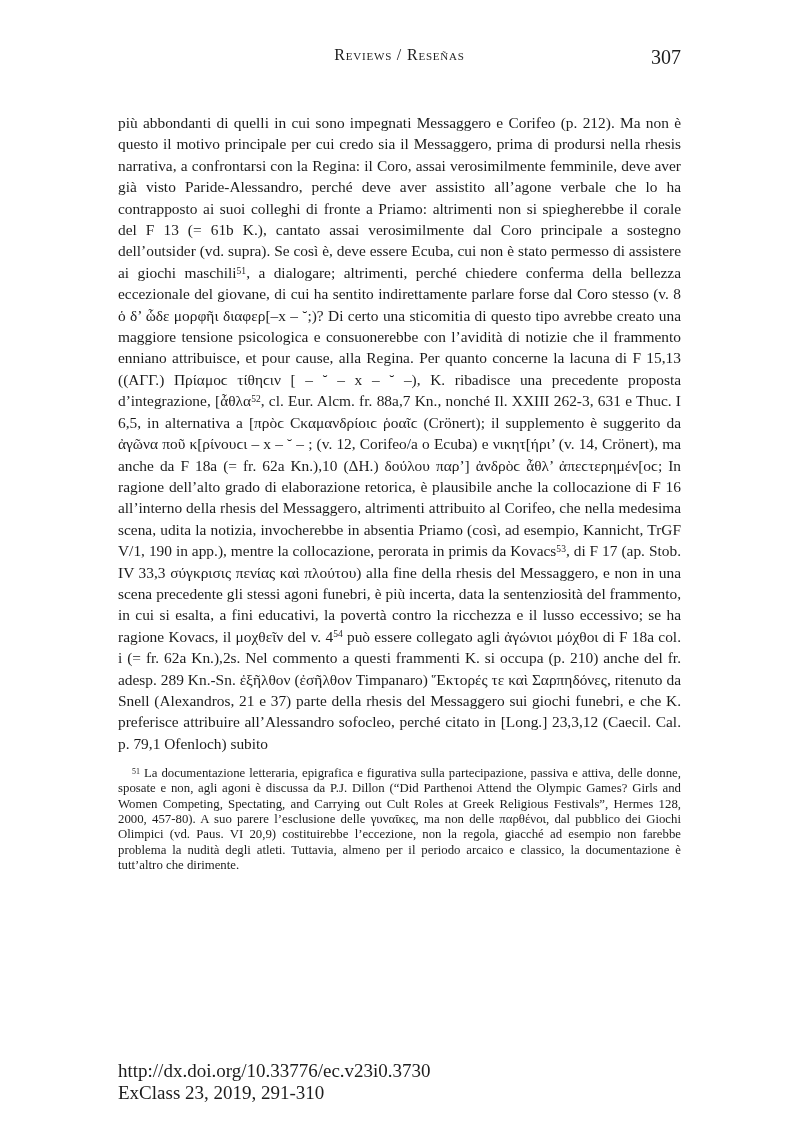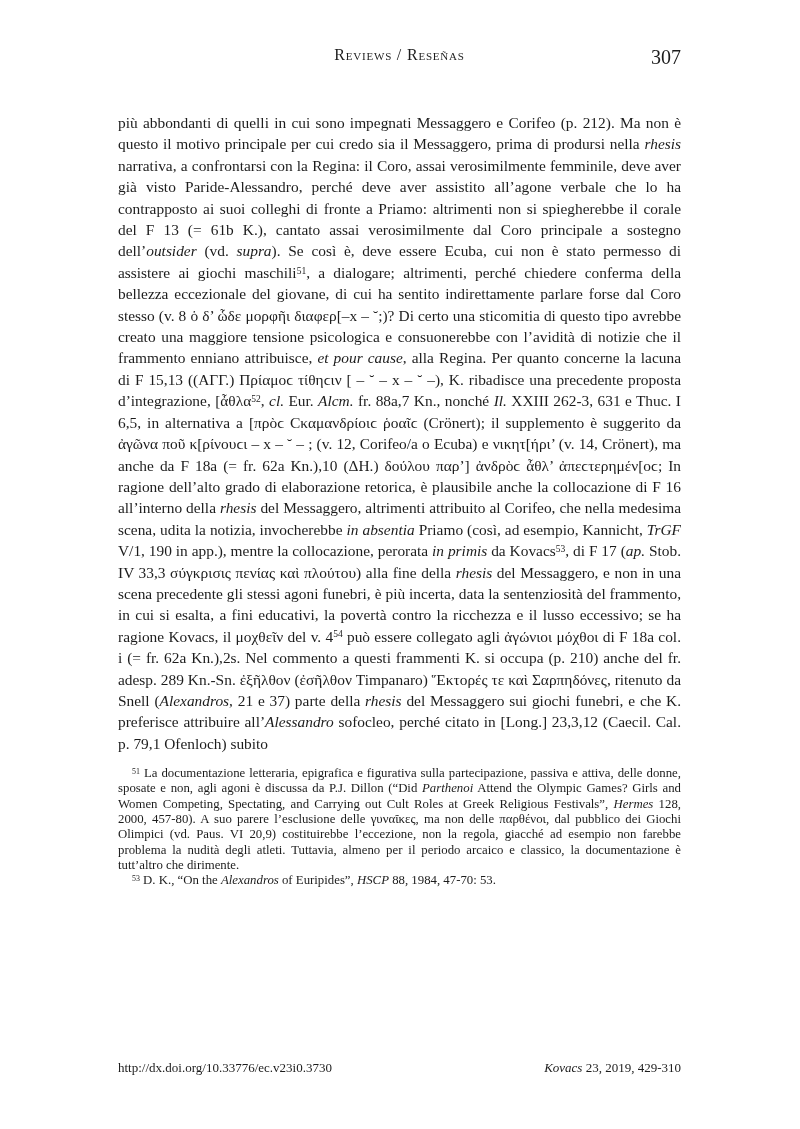--- a/index.html
+++ b/index.html
@@ -44,55 +44,55 @@
     line-height: 21.4px;
     text-align: justify;
   }
   .footnotes {
     margin-top: 12px;
     font-size: 12.8px;
     line-height: 15.3px;
     text-align: justify;
   }
   .footnote { text-indent: 14px; }
-  .it { font-style: italic; }
+  .it { }
   sup {
     font-size: 0.62em;
     line-height: 0;
     vertical-align: baseline;
     position: relative;
     top: -0.45em;
   }
   .footer {
     position: absolute;
     left: 118px;
     right: 119px;
     top: 1060px;
     display: flex;
     justify-content: space-between;
-    font-size: 13px;
+    font-size: 19px;
+    flex-direction: column;
   }
 </style>
 </head>
 <body>
 
 <div class="page">
 
   <div class="header">
     <div class="header-title">Reviews / Reseñas</div>
     <div class="page-number">307</div>
   </div>
 
   <div class="body-text">
     <div class="paragraph"><span>più abbondanti di quelli in cui sono impegnati Messaggero e Corifeo (p. 212). Ma non è questo il motivo principale per cui credo sia il Messaggero, prima di prodursi nella </span><span class="it">rhesis</span><span> narrativa, a confrontarsi con la Regina: il Coro, assai verosimilmente femminile, deve aver già visto Paride-Alessandro, perché deve aver assistito all’agone verbale che lo ha contrapposto ai suoi colleghi di fronte a Priamo: altrimenti non si spiegherebbe il corale del F 13 (= 61b K.), cantato assai verosimilmente dal Coro principale a sostegno dell’</span><span class="it">outsider</span><span> (vd. </span><span class="it">supra</span><span>). Se così è, deve essere Ecuba, cui non è stato permesso di assistere ai giochi maschili</span><sup>51</sup><span>, a dialogare; altrimenti, perché chiedere conferma della bellezza eccezionale del giovane, di cui ha sentito indirettamente parlare forse dal Coro stesso (v. 8 ὁ δ’ ὧδε μορφῆι διαφερ[–x – ˘;)? Di certo una sticomitia di questo tipo avrebbe creato una maggiore tensione psicologica e consuonerebbe con l’avidità di notizie che il frammento enniano attribuisce, </span><span class="it">et pour cause</span><span>, alla Regina. Per quanto concerne la lacuna di F 15,13 ((ΑΓΓ.) Πρίαμοϲ τίθηϲιν [ – ˘ – x – ˘ –), K. ribadisce una precedente proposta d’integrazione, [ἆθλα</span><sup>52</sup><span>, </span><span class="it">cl.</span><span> Eur. </span><span class="it">Alcm.</span><span> fr. 88a,7 Kn., nonché </span><span class="it">Il.</span><span> XXIII 262-3, 631 e Thuc. I 6,5, in alternativa a [πρὸϲ Ϲκαμανδρίοιϲ ῥοαῖϲ (Crönert); il supplemento è suggerito da ἀγῶνα ποῦ κ[ρίνουϲι – x – ˘ – ; (v. 12, Corifeo/a o Ecuba) e νικητ[ήρι’ (v. 14, Crönert), ma anche da F 18a (= fr. 62a Kn.),10 (ΔΗ.) δούλου παρ’] ἀνδρὸϲ ἆθλ’ ἀπεϲτερημέν[οϲ; In ragione dell’alto grado di elaborazione retorica, è plausibile anche la collocazione di F 16 all’interno della </span><span class="it">rhesis</span><span> del Messaggero, altrimenti attribuito al Corifeo, che nella medesima scena, udita la notizia, invocherebbe </span><span class="it">in absentia</span><span> Priamo (così, ad esempio, Kannicht, </span><span class="it">TrGF</span><span> V/1, 190 in app.), mentre la collocazione, perorata </span><span class="it">in primis</span><span> da Kovacs</span><sup>53</sup><span>, di F 17 (</span><span class="it">ap.</span><span> Stob. IV 33,3 σύγκρισις πενίας καὶ πλούτου) alla fine della </span><span class="it">rhesis</span><span> del Messaggero, e non in una scena precedente gli stessi agoni funebri, è più incerta, data la sentenziosità del frammento, in cui si esalta, a fini educativi, la povertà contro la ricchezza e il lusso eccessivo; se ha ragione Kovacs, il μοχθεῖν del v. 4</span><sup>54</sup><span> può essere collegato agli ἀγώνιοι μόχθοι di F 18a col. i (= fr. 62a Kn.),2s. Nel commento a questi frammenti K. si occupa (p. 210) anche del fr. adesp. 289 Kn.-Sn. ἐξῆλθον (ἐσῆλθον Timpanaro) Ἕκτορές τε καὶ Σαρπηδόνες, ritenuto da Snell (</span><span class="it">Alexandros</span><span>, 21 e 37) parte della </span><span class="it">rhesis</span><span> del Messaggero sui giochi funebri, e che K. preferisce attribuire all’</span><span class="it">Alessandro</span><span> sofocleo, perché citato in [Long.] 23,3,12 (Caecil. Cal. p. 79,1 Ofenloch) subito</span></div>
 
     <div class="footnotes">
       <div class="footnote"><sup>51</sup><span> La documentazione letteraria, epigrafica e figurativa sulla partecipazione, passiva e attiva, delle donne, sposate e non, agli agoni è discussa da P.J. Dillon (“Did </span><span class="it">Parthenoi</span><span> Attend the Olympic Games? Girls and Women Competing, Spectating, and Carrying out Cult Roles at Greek Religious Festivals”, </span><span class="it">Hermes</span><span> 128, 2000, 457-80). A suo parere l’esclusione delle γυναῖκες, ma non delle παρθένοι, dal pubblico dei Giochi Olimpici (vd. Paus. VI 20,9) costituirebbe l’eccezione, non la regola, giacché ad esempio non farebbe problema la nudità degli atleti. Tuttavia, almeno per il periodo arcaico e classico, la documentazione è tutt’altro che dirimente.</span></div>
-      <div class="footnote"><sup>53</sup><span> D. K., “On the </span><span class="it">Alexandros</span><span> of Euripides”, </span><span class="it">HSCP</span><span> 88, 1984, 47-70: 53.</span></div>
     </div>
   </div>
 
   <div class="footer">
     <div class="doi">http://dx.doi.org/10.33776/ec.v23i0.3730</div>
-    <div class="citation"><span class="it">Kovacs</span><span> 23, 2019, 429-310</span></div>
+    <div class="citation"><span class="it">ExClass</span><span> 23, 2019, 291-310</span></div>
   </div>
 
 </div>
 
 </body></html>

